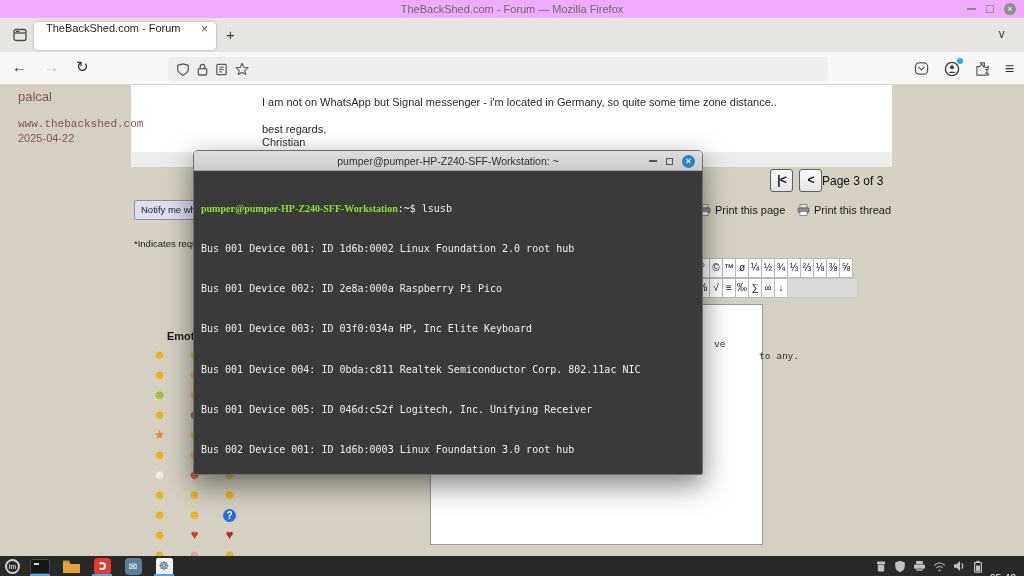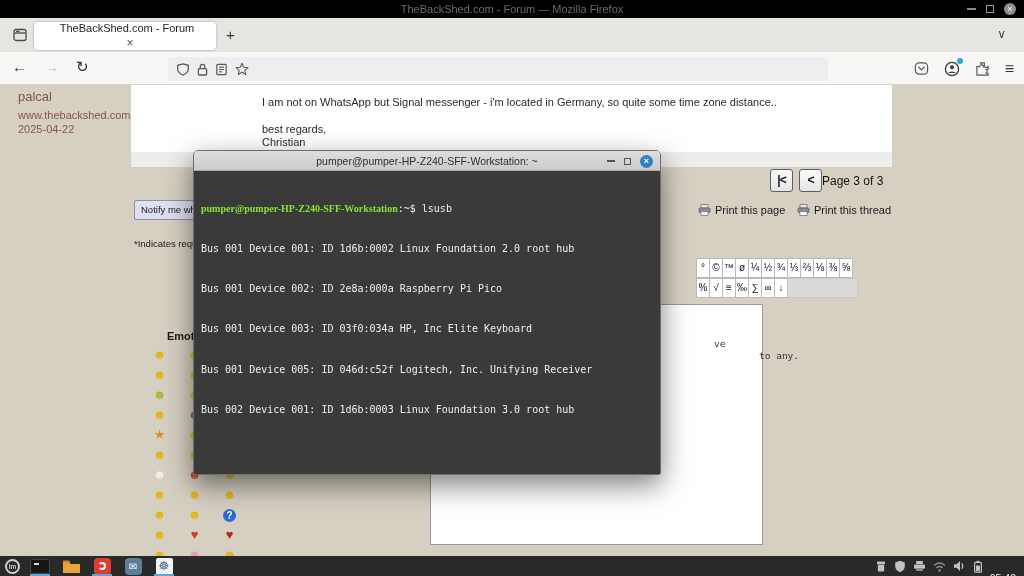--- a/index.html
+++ b/index.html
@@ -1,30 +1,30 @@
 <!DOCTYPE html>
 <html><head>
 <meta charset="utf-8">
 <style>
   * { margin:0; padding:0; box-sizing:border-box; }
   html,body { width:1024px; height:576px; overflow:hidden; }
   body { font-family:"Liberation Sans", sans-serif; }
   #screen { position:relative; width:1024px; height:576px; background:#d5d0c2; overflow:hidden; }
 
   
-  .titlebar { position:absolute; left:0; top:0; width:1024px; height:18px; background:#000000; display:flex; align-items:center; justify-content:center; }
+  .titlebar { position:absolute; left:0; top:0; width:1024px; height:18px; background:#f0abfc; display:flex; align-items:center; justify-content:center; }
   .titlebar .wtitle { font-size:11px; color:#6b6b6b; }
   .win-controls { position:absolute; right:8px; top:0; height:18px; display:flex; align-items:center; gap:10px; }
   .wc-min { width:9px; height:2px; background:#8a8a8a; }
   .wc-max { width:8px; height:8px; border:1px solid #9a9a9a; background:transparent; }
   .wc-close { width:12px; height:12px; border-radius:50%; background:#8f8f8f; color:#fff; font-size:9px; line-height:12px; text-align:center; }
 
   .tabbar { position:absolute; left:0; top:18px; width:1024px; height:34px; background:#e7e5e2; }
   .fxview { position:absolute; left:12px; top:9px; }
-  .tab { position:absolute; left:34px; top:4px; width:182px; height:28px; background:#ffffff; border-radius:4px; box-shadow:0 0 3px rgba(0,0,0,.28); display:flex; align-items:center; padding:0 8px 0 12px;flex-direction:column; }
+  .tab { position:absolute; left:34px; top:4px; width:182px; height:28px; background:#ffffff; border-radius:4px; box-shadow:0 0 3px rgba(0,0,0,.28); display:flex; align-items:flex-start; padding:0 8px 0 12px; }
   .tab-title { flex:1; font-size:11px; color:#1f1f1f; white-space:nowrap; overflow:hidden; }
   .tab-close { color:#555; font-size:12px; padding-left:6px; }
   .newtab { position:absolute; left:226px; top:8px; font-size:15px; color:#3a3a3a; }
   .tabs-chevron { position:absolute; right:18px; top:9px; font-size:12px; color:#4a4a4a; }
 
   .navbar { position:absolute; left:0; top:52px; width:1024px; height:33px; background:#f8f7f6; border-bottom:1px solid #d8d6d3; }
   .nav-btn { position:absolute; top:6px; font-size:15px; color:#2f2f2f; }
   .nav-btn.dis { color:#bdbdbd; }
   .urlbar { position:absolute; left:168px; top:5px; width:660px; height:24px; background:#eeedf0; border-radius:4px; display:flex; align-items:center; padding:0 8px; gap:7px; }
   .url-text { font-size:11.5px; color:#5f5f5f; white-space:nowrap; overflow:hidden; flex:1; }
@@ -34,21 +34,21 @@
   .acct-dot { position:absolute; right:-3px; top:-3px; width:6px; height:6px; border-radius:50%; background:#2ca8e0; }
   .hamburger { font-size:16px; color:#2f2f2f; }
   .icon-svg { display:block; }
 
   
   .page { position:absolute; left:0; top:85px; width:1024px; height:471px; background:#d5d0c2; }
   .post-cell { position:absolute; left:131px; top:0; width:761px; height:67px; background:#ffffff; }
   .post-footer { position:absolute; left:131px; top:67px; width:761px; height:15px; background:#ededec; }
   .author { position:absolute; left:18px; top:4px; color:#8b5252; }
   .author .a-name { font-size:13px; }
-  .author .a-site { font-size:11px; margin-top:5px; }
+  .author .a-site { font-size:11px; margin-top:14px;font-family:Liberation Mono, monospace; }
   .author .a-date { font-size:11px; margin-top:2px; }
   .post-text { position:absolute; left:262px; top:11px; font-size:11px; color:#2a2a2a; }
   .post-sig { position:absolute; left:262px; top:38px; font-size:11px; color:#2a2a2a; line-height:13px; }
 
   .pgbtn { position:absolute; top:84px; width:23px; height:23px; background:linear-gradient(#fbfbfb,#e4e4e4); border:1px solid #5f5f5f; border-radius:3px; font-weight:bold; font-size:12px; color:#111; text-align:center; line-height:21px; letter-spacing:-1px; }
   .pg-label { position:absolute; left:822px; top:89px; font-size:12px; color:#111; }
   .print-item { position:absolute; top:119px; display:flex; align-items:center; gap:4px; font-size:11px; color:#1a1a1a; }
 
   .notify-btn { position:absolute; left:134px; top:115px; width:122px; height:20px; background:#dfdff2; border:1px solid #8f8fae; border-radius:2px; font-size:9.5px; color:#222; text-align:left; padding:0 0 0 6px; white-space:nowrap; overflow:hidden; line-height:18px; }
   .req-note { position:absolute; left:134px; top:153px; font-size:9.5px; color:#222; white-space:nowrap; }
@@ -63,21 +63,21 @@
   .reply-frag { position:absolute; font-family:"DejaVu Sans Mono", monospace; font-size:9.5px; color:#333; }
 
   .emo-title { position:absolute; left:167px; top:245px; font-size:11px; font-weight:bold; color:#1a1a1a; }
   .emo-grid { position:absolute; left:142px; top:260px; width:105px; }
   .emo-row { display:flex; height:20px; }
   .emo-cell { width:35px; text-align:center; font-size:13px; line-height:20px; }
   .emo-cell span { display:inline-block; }
   .emo-q { width:13px; height:13px; border-radius:50%; line-height:13px; font-weight:bold; font-size:10px; }
 
   
-  .terminal { position:absolute; left:193px; top:150px; width:468px; height:325px; z-index:50; border-radius:5px 5px 2px 2px; box-shadow:0 10px 28px rgba(0,0,0,.5); border:1px solid #6e6e6e; overflow:hidden; }
+  .terminal { position:absolute; left:193px; top:150px; width:510px; height:325px; z-index:50; border-radius:5px 5px 2px 2px; box-shadow:0 10px 28px rgba(0,0,0,.5); border:1px solid #6e6e6e; overflow:hidden; }
   .term-titlebar { height:20px; background:linear-gradient(#dedede,#cbcbcb); display:flex; align-items:center; justify-content:center; position:relative; border-bottom:1px solid #a8a8a8; }
   .term-title { font-size:10.5px; color:#2f2f2f; }
   .term-controls { position:absolute; right:7px; top:0; height:20px; display:flex; align-items:center; gap:9px; }
   .tc-min { width:8px; height:2px; background:#555; }
   .tc-max { width:7px; height:7px; border:1px solid #555; }
   .tc-close { width:13px; height:13px; border-radius:50%; background:#2f81c4; color:#fff; font-size:9px; line-height:13px; text-align:center; font-weight:bold; }
   .term-body { height:304px; background:#3a3a3a; padding:4px 7px; font-family:"DejaVu Sans Mono", monospace; font-size:10px; line-height:13.4px; color:#efefef; white-space:pre; }
   .t-green { color:#8ae234; font-weight:bold;font-family:Liberation Serif, serif; }
 
   
@@ -302,20 +302,21 @@
         <span class="tc-min"></span>
         <span class="tc-max"></span>
         <span class="tc-close">×</span>
       </div>
     </div>
     <div class="term-body">
       <div><span class="t-green">pumper@pumper-HP-Z240-SFF-Workstation</span><span>:~$ </span><span>lsusb</span></div>
       <div>Bus 001 Device 001: ID 1d6b:0002 Linux Foundation 2.0 root hub</div>
       <div>Bus 001 Device 002: ID 2e8a:000a Raspberry Pi Pico</div>
       <div>Bus 001 Device 003: ID 03f0:034a HP, Inc Elite Keyboard</div>
+      <div>Bus 001 Device 004: ID 0bda:c811 Realtek Semiconductor Corp. 802.11ac NIC</div>
       <div>Bus 001 Device 005: ID 046d:c52f Logitech, Inc. Unifying Receiver</div>
       <div>Bus 002 Device 001: ID 1d6b:0003 Linux Foundation 3.0 root hub</div>
       
     </div>
   </div>
 
   <div class="taskbar">
     <div class="tb-menu">lm</div>
 
     <div class="tb-item">

